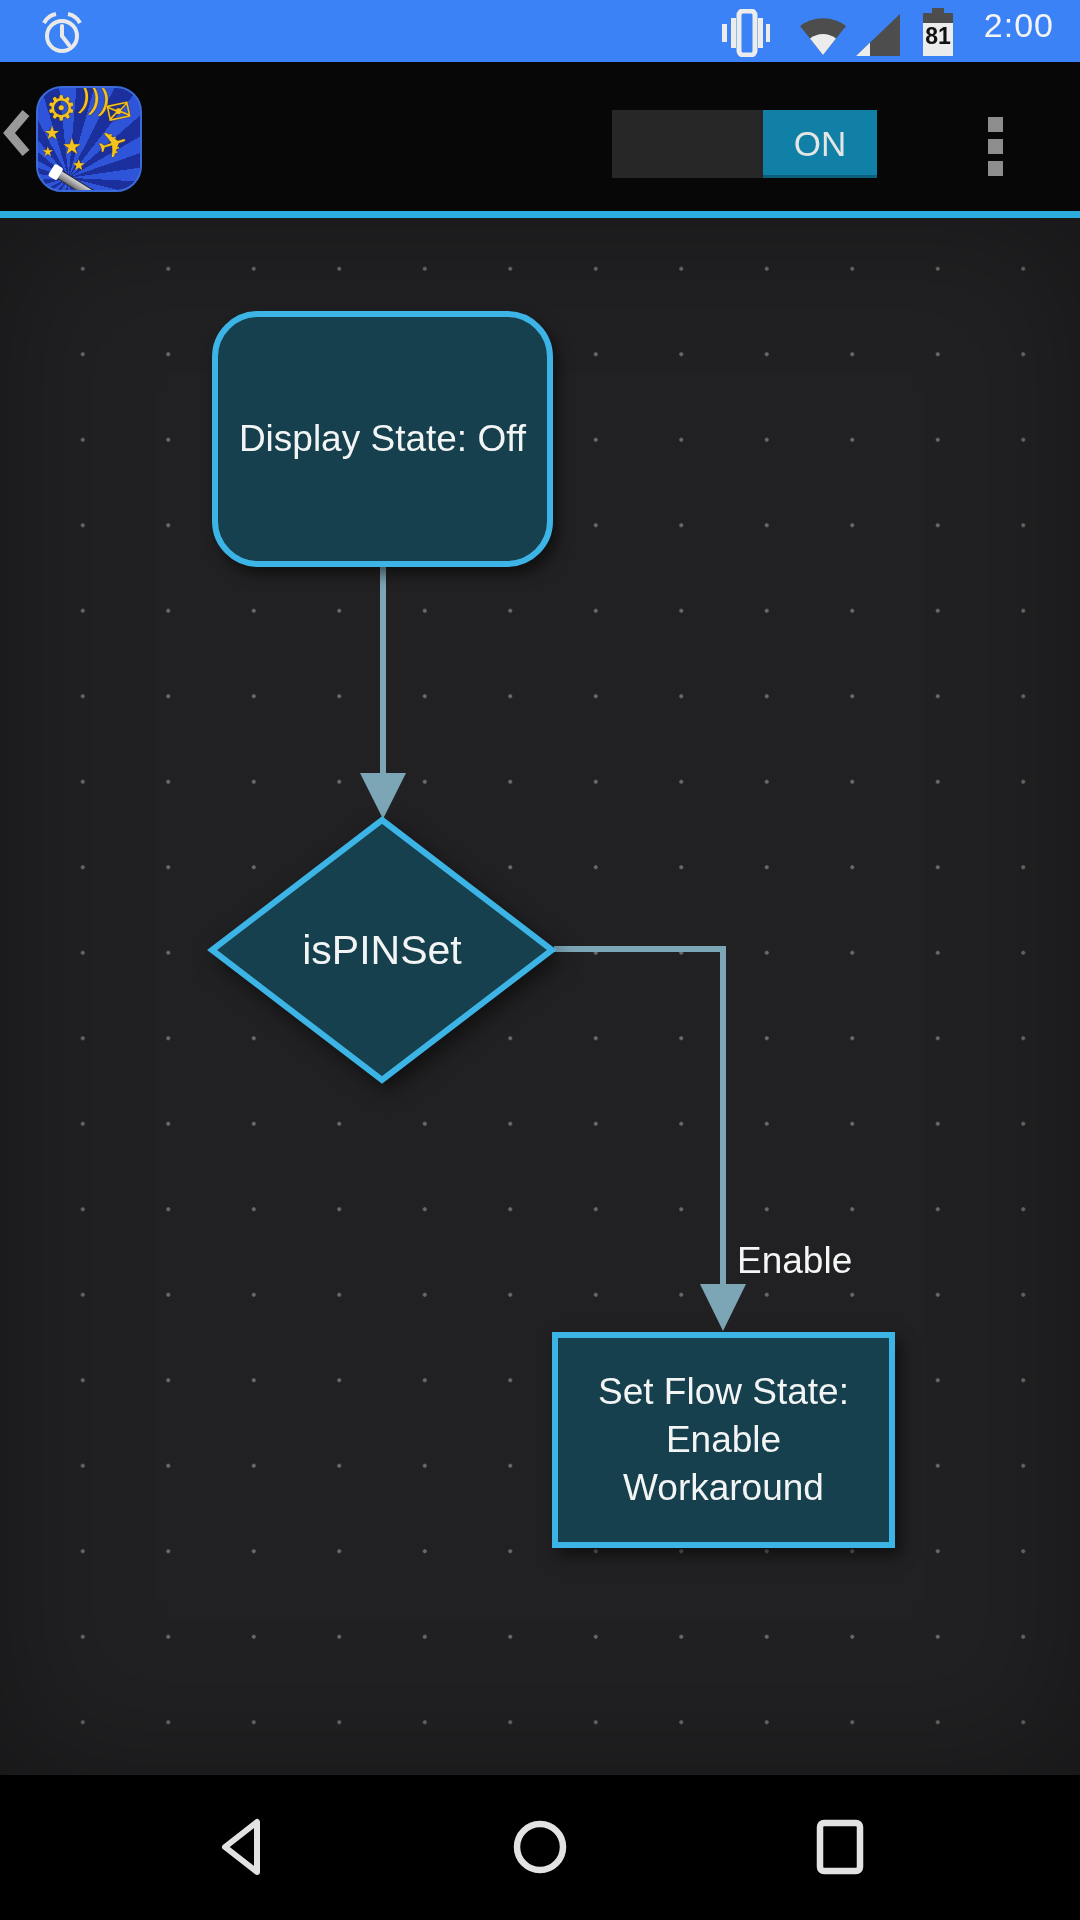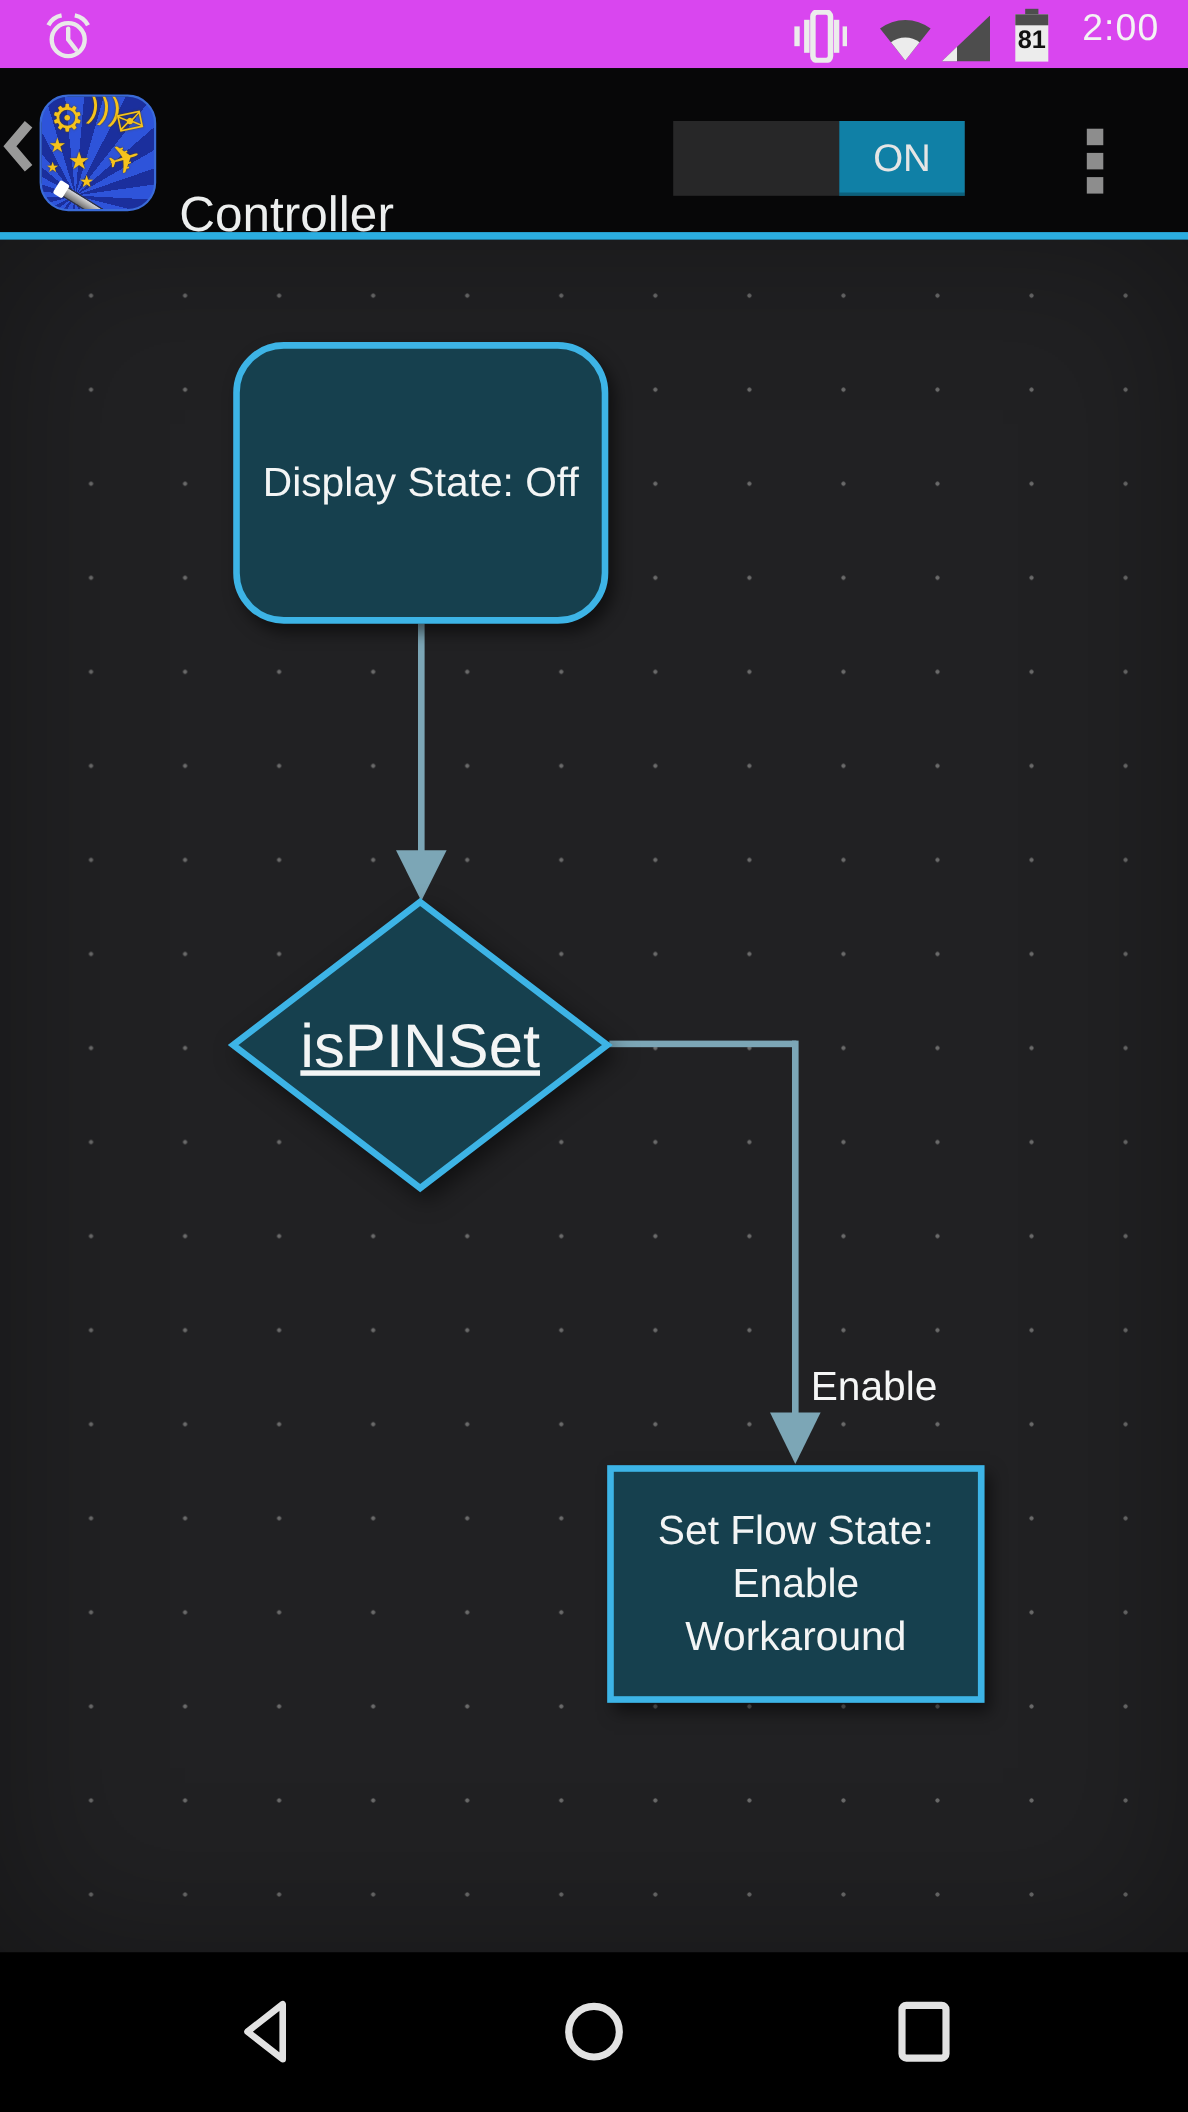--- a/index.html
+++ b/index.html
@@ -3,21 +3,21 @@
 <meta charset="utf-8">
 <style>
   * { margin:0; padding:0; box-sizing:border-box; }
   html,body { background:#000; }
   .screen {
     position:relative; width:1080px; height:1920px; overflow:hidden;
     background:#000; font-family:"Liberation Sans","DejaVu Sans",sans-serif;
     color:#f3f5f5;
   }
   
-  .status-bar { position:absolute; left:0; top:0; width:1080px; height:62px; background:#d946ef; }
+  .status-bar { position:absolute; left:0; top:0; width:1080px; height:62px; background:#3b82f6; }
   .status-bar svg { position:absolute; }
   .sb-time { position:absolute; right:26px; top:6px; font-size:34px; font-weight:500; color:#f4f4f4; letter-spacing:1px; }
   .battery { position:absolute; left:922px; top:8px; width:32px; height:48px; }
   .battery .nub { position:absolute; left:10px; top:0; width:12px; height:6px; background:#4d4d4d; }
   .battery .body { position:absolute; left:1px; top:5px; width:30px; height:43px; background:#ececec; }
   .battery .fillgap { position:absolute; left:1px; top:5px; width:30px; height:10px; background:#4d4d4d; }
   .battery .pct { position:absolute; left:0; top:15px; width:32px; text-align:center; font-size:23px; font-weight:700; color:#111; }
   
   .app-bar { position:absolute; left:0; top:62px; width:1080px; height:149px; background:#070708; }
   .up-chevron { position:absolute; left:2px; top:46px; }
@@ -60,21 +60,21 @@
     background-size:85.5px 85.5px; background-position:40px 8px;
     box-shadow:inset 0 0 140px rgba(0,0,0,.35);
   }
   .node { position:absolute; display:flex; align-items:center; justify-content:center; text-align:center;
           background:#16404e; border:6px solid #3db4e6; box-shadow:6px 8px 14px rgba(0,0,0,.5); }
   .node-label { font-size:37px; color:#f3f5f5; line-height:48px; white-space:pre-line; }
   .node-rounded { left:212px; top:93px; width:341px; height:256px; border-radius:46px; }
   .node-rect    { left:552px; top:1114px; width:343px; height:216px; }
   .diamond-wrap { position:absolute; left:206px; top:596px; width:352px; height:272px; filter:drop-shadow(6px 8px 10px rgba(0,0,0,.5)); }
   .diamond-label { position:absolute; left:0; top:0; width:100%; height:100%;
-                   display:flex; align-items:center; justify-content:center; font-size:56px; color:#f3f5f5;text-decoration:underline; }
+                   display:flex; align-items:center; justify-content:center; font-size:41px; color:#f3f5f5; }
   .edge-line { position:absolute; background:#7ca6b6; }
   .e1-v { left:380px; top:349px; width:6px; height:208px; }
   .e1-head { position:absolute; left:360px; top:555px; width:0; height:0;
              border-left:23px solid transparent; border-right:23px solid transparent; border-top:46px solid #7ca6b6; }
   .e2-h { left:554px; top:728px; width:170px; height:6px; }
   .e2-v { left:720px; top:728px; width:6px; height:340px; }
   .e2-head { position:absolute; left:700px; top:1066px; width:0; height:0;
              border-left:23px solid transparent; border-right:23px solid transparent; border-top:47px solid #7ca6b6; }
   .edge-label { position:absolute; left:737px; top:1022px; font-size:37px; color:#f5f6f6; }
   
@@ -128,21 +128,20 @@
       <span class="ai-wifi">)))</span>
       <span class="ai-mail">✉</span>
       <span class="ai-plane">✈</span>
       <span class="ai-star1">★</span>
       <span class="ai-star2">★</span>
       <span class="ai-star3">★</span>
       <span class="ai-star4">★</span>
       <span class="ai-star5">★</span>
       <div class="ai-wand"></div>
     </div>
-    <div class="bar-title">Controller</div>
     <div class="toggle">
       <div class="thumb">
         <span>ON</span>
       </div>
     </div>
     <div class="overflow">
       <i></i>
       <i></i>
       <i></i>
     </div>

